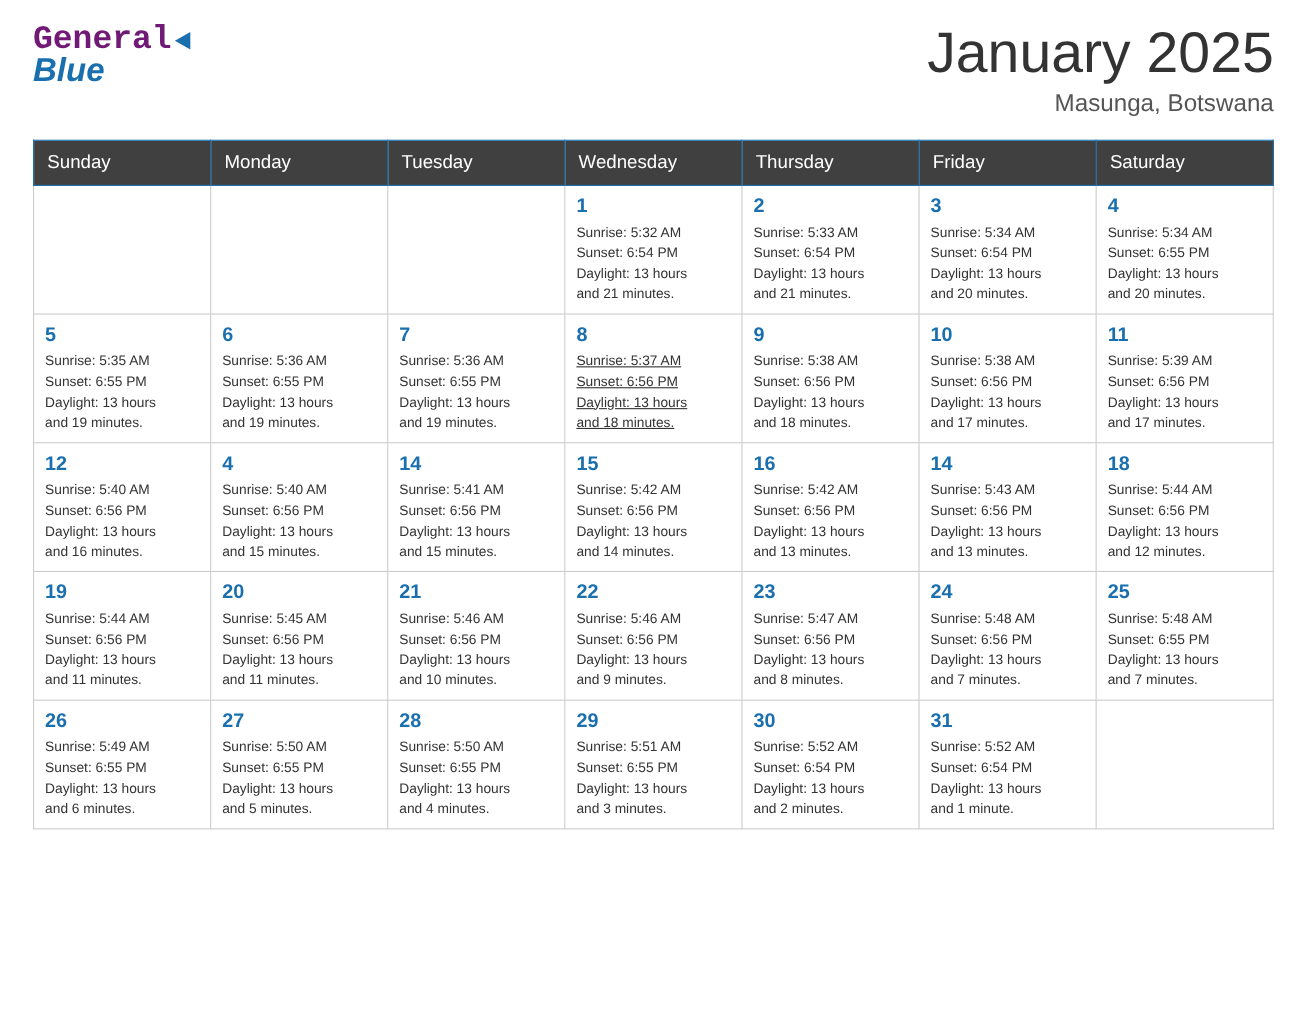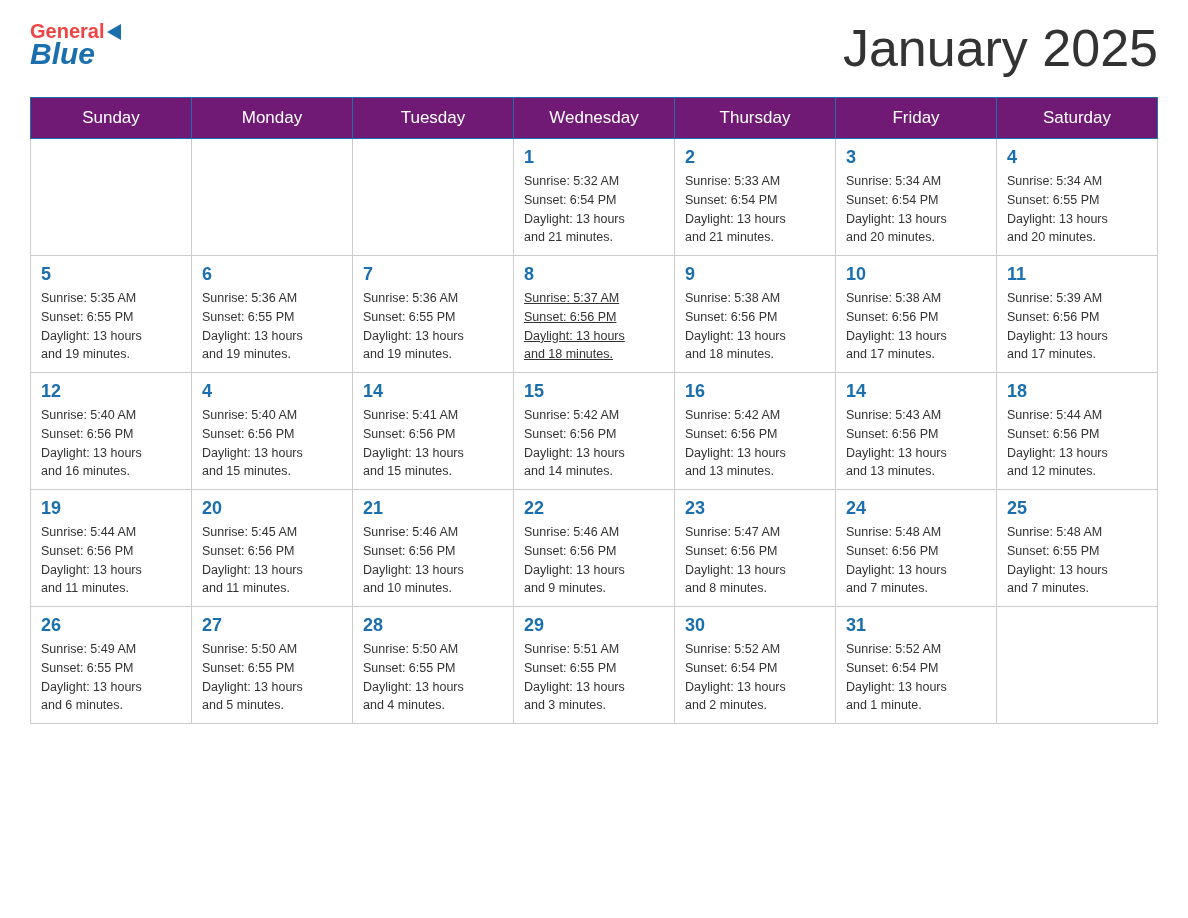--- a/index.html
+++ b/index.html
@@ -30,23 +30,23 @@
       font-size: 22px;
       color: #555;
       margin-top: 4px;
     }
     .calendar {
       width: 100%;
       border-collapse: collapse;
       border: 1px solid #aaa;
     }
     .calendar th {
-      background-color: #701a75;
+      background-color: #404040;
       color: #fff;
-      text-align: center;
+      text-align: left;
       padding: 10px 12px;
       font-size: 17px;
       font-weight: normal;
       border: 1px solid #1a6fae;
     }
     .calendar td {
       vertical-align: top;
       padding: 8px 10px;
       border: 1px solid #ccc;
       width: 14.28%;
@@ -68,23 +68,24 @@
     }
     .logo-wrapper {
       display: flex;
       flex-direction: column;
     }
     .logo-top-row {
       display: flex;
       align-items: center;
     }
     .logo-general-text {
-      font-size: 20px;
+      font-size: 30px;
       font-weight: bold;
-      color: #ef4444;
+      color: #701a75;
+      font-family: Liberation Mono, monospace;
     }
     .logo-triangle {
       display: inline-block;
       width: 0;
       height: 0;
       border-left: 14px solid #1a6fae;
       border-top: 8px solid transparent;
       border-bottom: 8px solid transparent;
       margin-left: 3px;
       vertical-align: middle;
@@ -104,20 +105,21 @@
 <div class="header">
   <div class="logo-wrapper">
     <div class="logo-top-row">
       <span class="logo-general-text">General</span>
       <span class="logo-triangle"></span>
     </div>
     <div class="logo-bottom-text">Blue</div>
   </div>
   <div class="title-section">
     <div class="month-title">January 2025</div>
+    <div class="location">Masunga, Botswana</div>
   </div>
 </div>
 
 <table class="calendar">
   <thead>
     <tr>
     <th>Sunday</th>
         <th>Monday</th>
         <th>Tuesday</th>
         <th>Wednesday</th>

